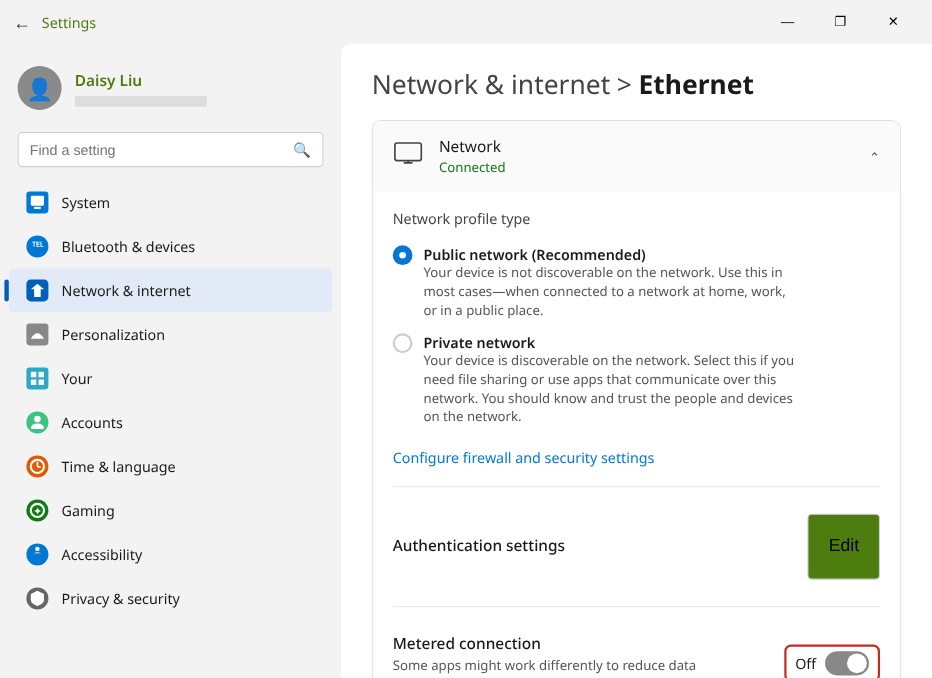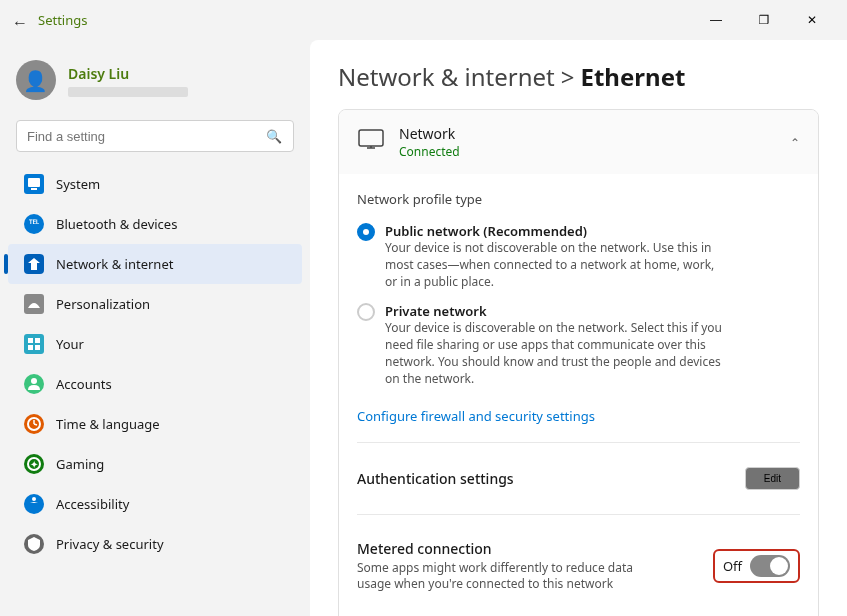--- a/index.html
+++ b/index.html
@@ -81,21 +81,21 @@
     .radio-label { font-size: 13px; font-weight: 600; color: #1a1a1a; }
     .radio-desc { font-size: 12px; color: #555; line-height: 1.4; max-width: 340px; }
 
     .link-text { font-size: 13px; color: #0078d4; cursor: pointer; text-decoration: none; }
 
     .divider { height: 1px; background: #e8e8e8; margin: 16px 0; }
 
     .setting-row { display: flex; align-items: center; justify-content: space-between; padding: 8px 0; }
     .setting-label { font-size: 14px; font-weight: 500; color: #1a1a1a; }
 
-    .edit-btn { padding: 5px 18px; border: 1px solid #d0d0d0; border-radius: 4px; background: #737373; font-size: 10px; cursor: pointer; }
+    .edit-btn { padding: 20px 18px; border: 1px solid #d0d0d0; border-radius: 4px; background: #4d7c0f; font-size: 16px; cursor: pointer; }
 
     .metered-row { display: flex; align-items: center; justify-content: space-between; padding: 8px 0; }
     .metered-left { max-width: 300px; }
     .metered-title { font-size: 14px; font-weight: 500; color: #1a1a1a; }
     .metered-desc { font-size: 12px; color: #555; line-height: 1.4; margin-top: 2px; }
     .metered-right { display: flex; align-items: center; gap: 8px; border: 2px solid #c42b1c; border-radius: 6px; padding: 4px 8px; margin-left: 42px; }
     .toggle-label { font-size: 13px; color: #1a1a1a; }
     .toggle { width: 40px; height: 22px; background: #888; border-radius: 11px; position: relative; cursor: pointer; display: flex; align-items: center; padding: 2px; }
     .toggle-thumb { width: 18px; height: 18px; background: white; border-radius: 50%; position: absolute; right: 2px; transition: left 0.2s; }
 

